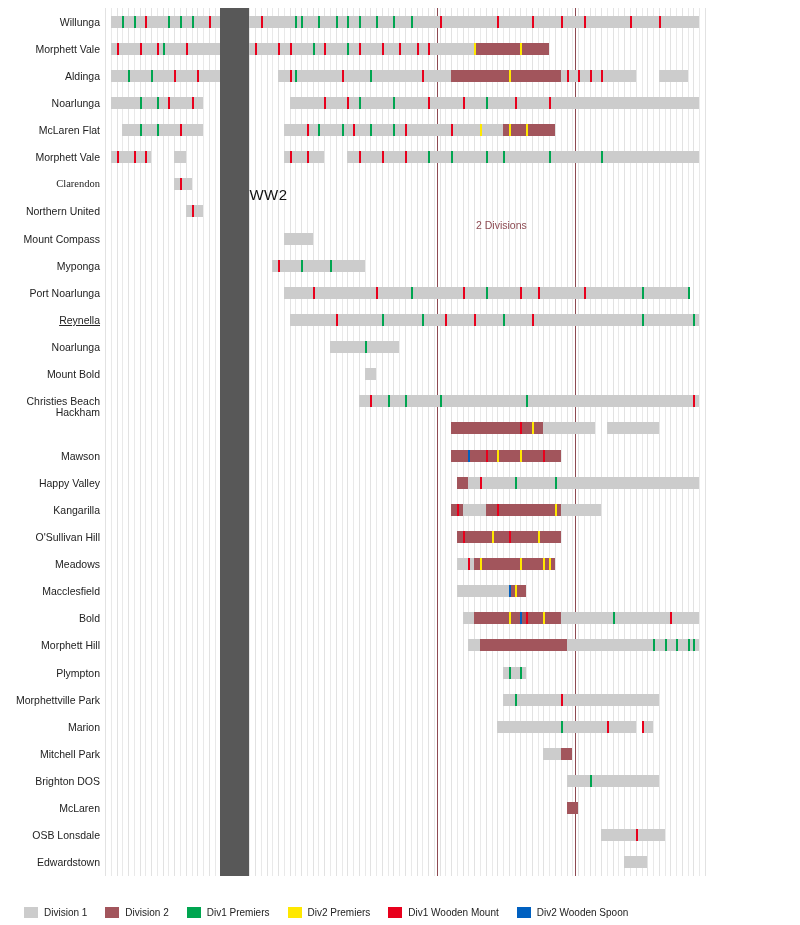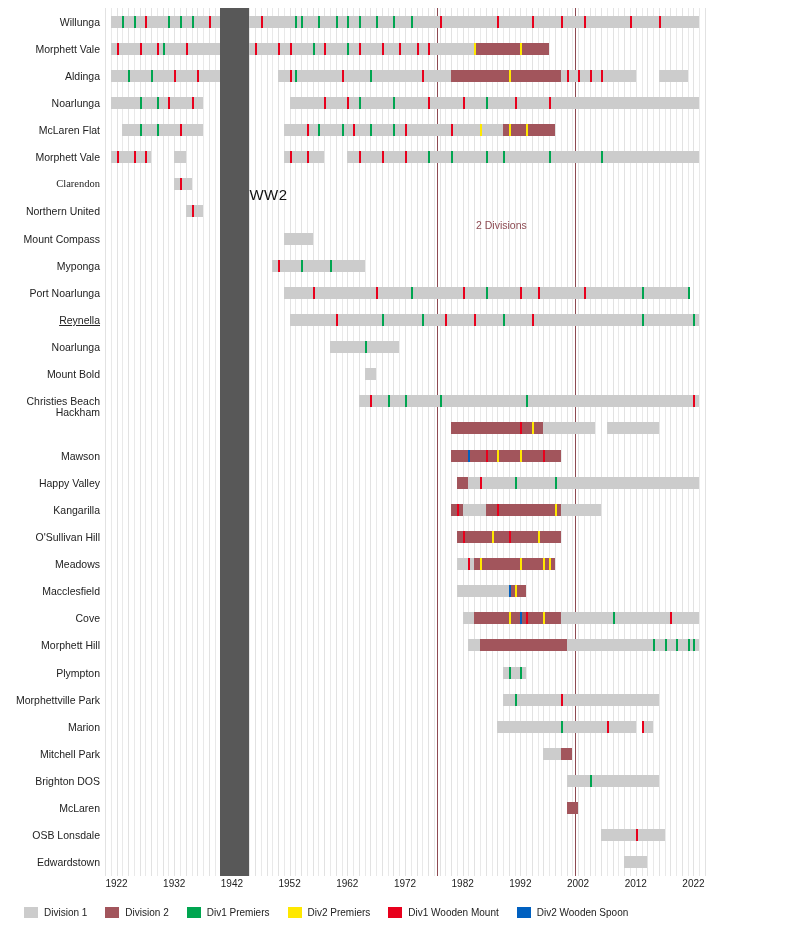--- a/index.html
+++ b/index.html
@@ -147,21 +147,21 @@
       <div class="row-label" style="top: 339.062px;">Noarlunga</div>
       <div class="row-label" style="top: 366.188px;">Mount Bold</div>
       <div class="row-label" style="top: 393.312px;">Christies Beach</div>
       <div class="row-label" style="top: 404px;">Hackham</div>
       <div class="row-label" style="top: 447.562px;">Mawson</div>
       <div class="row-label" style="top: 474.688px;">Happy Valley</div>
       <div class="row-label" style="top: 501.812px;">Kangarilla</div>
       <div class="row-label" style="top: 528.938px;">O'Sullivan Hill</div>
       <div class="row-label" style="top: 556.062px;">Meadows</div>
       <div class="row-label" style="top: 583.188px;">Macclesfield</div>
-      <div class="row-label" style="top: 610.312px;">Cove</div>
+      <div class="row-label" style="top: 610.312px;">Bold</div>
       <div class="row-label" style="top: 637.438px;">Morphett Hill</div>
       <div class="row-label" style="top: 664.562px;">Plympton</div>
       <div class="row-label" style="top: 691.688px;">Morphettville Park</div>
       <div class="row-label" style="top: 718.812px;">Marion</div>
       <div class="row-label" style="top: 745.938px;">Mitchell Park</div>
       <div class="row-label" style="top: 773.062px;">Brighton DOS</div>
       <div class="row-label" style="top: 800.188px;">McLaren</div>
       <div class="row-label" style="top: 827.312px;">OSB Lonsdale</div>
       <div class="row-label" style="top: 854.438px;">Edwardstown</div>
     </div>
@@ -572,33 +572,20 @@
       </div>
       <div class="bar" style="left: 0px; top: 821.312px; width: 600px;">
         <div class="seg" style="left: 496.154px; width: 63.4615px; background: rgb(204, 204, 204);"></div>
         <div class="mark" style="left: 530.769px; background: rgb(232, 0, 28);"></div>
       </div>
       <div class="bar" style="left: 0px; top: 848.438px; width: 600px;">
         <div class="seg" style="left: 519.231px; width: 23.0769px; background: rgb(204, 204, 204);"></div>
       </div>
     </div>
 
-  <div class="axis" id="axis">
-      <div class="tick" style="left: 11.5385px;">1922</div>
-      <div class="tick" style="left: 69.2308px;">1932</div>
-      <div class="tick" style="left: 126.923px;">1942</div>
-      <div class="tick" style="left: 184.615px;">1952</div>
-      <div class="tick" style="left: 242.308px;">1962</div>
-      <div class="tick" style="left: 300px;">1972</div>
-      <div class="tick" style="left: 357.692px;">1982</div>
-      <div class="tick" style="left: 415.385px;">1992</div>
-      <div class="tick" style="left: 473.077px;">2002</div>
-      <div class="tick" style="left: 530.769px;">2012</div>
-      <div class="tick" style="left: 588.462px;">2022</div>
-    </div>
 
   <div class="legend" id="legend">
       <div class="legend-item">
         <span class="legend-swatch" style="background: rgb(204, 204, 204);"></span>
         <span>Division 1</span>
       </div>
       <div class="legend-item">
         <span class="legend-swatch" style="background: rgb(162, 85, 92);"></span>
         <span>Division 2</span>
       </div>

